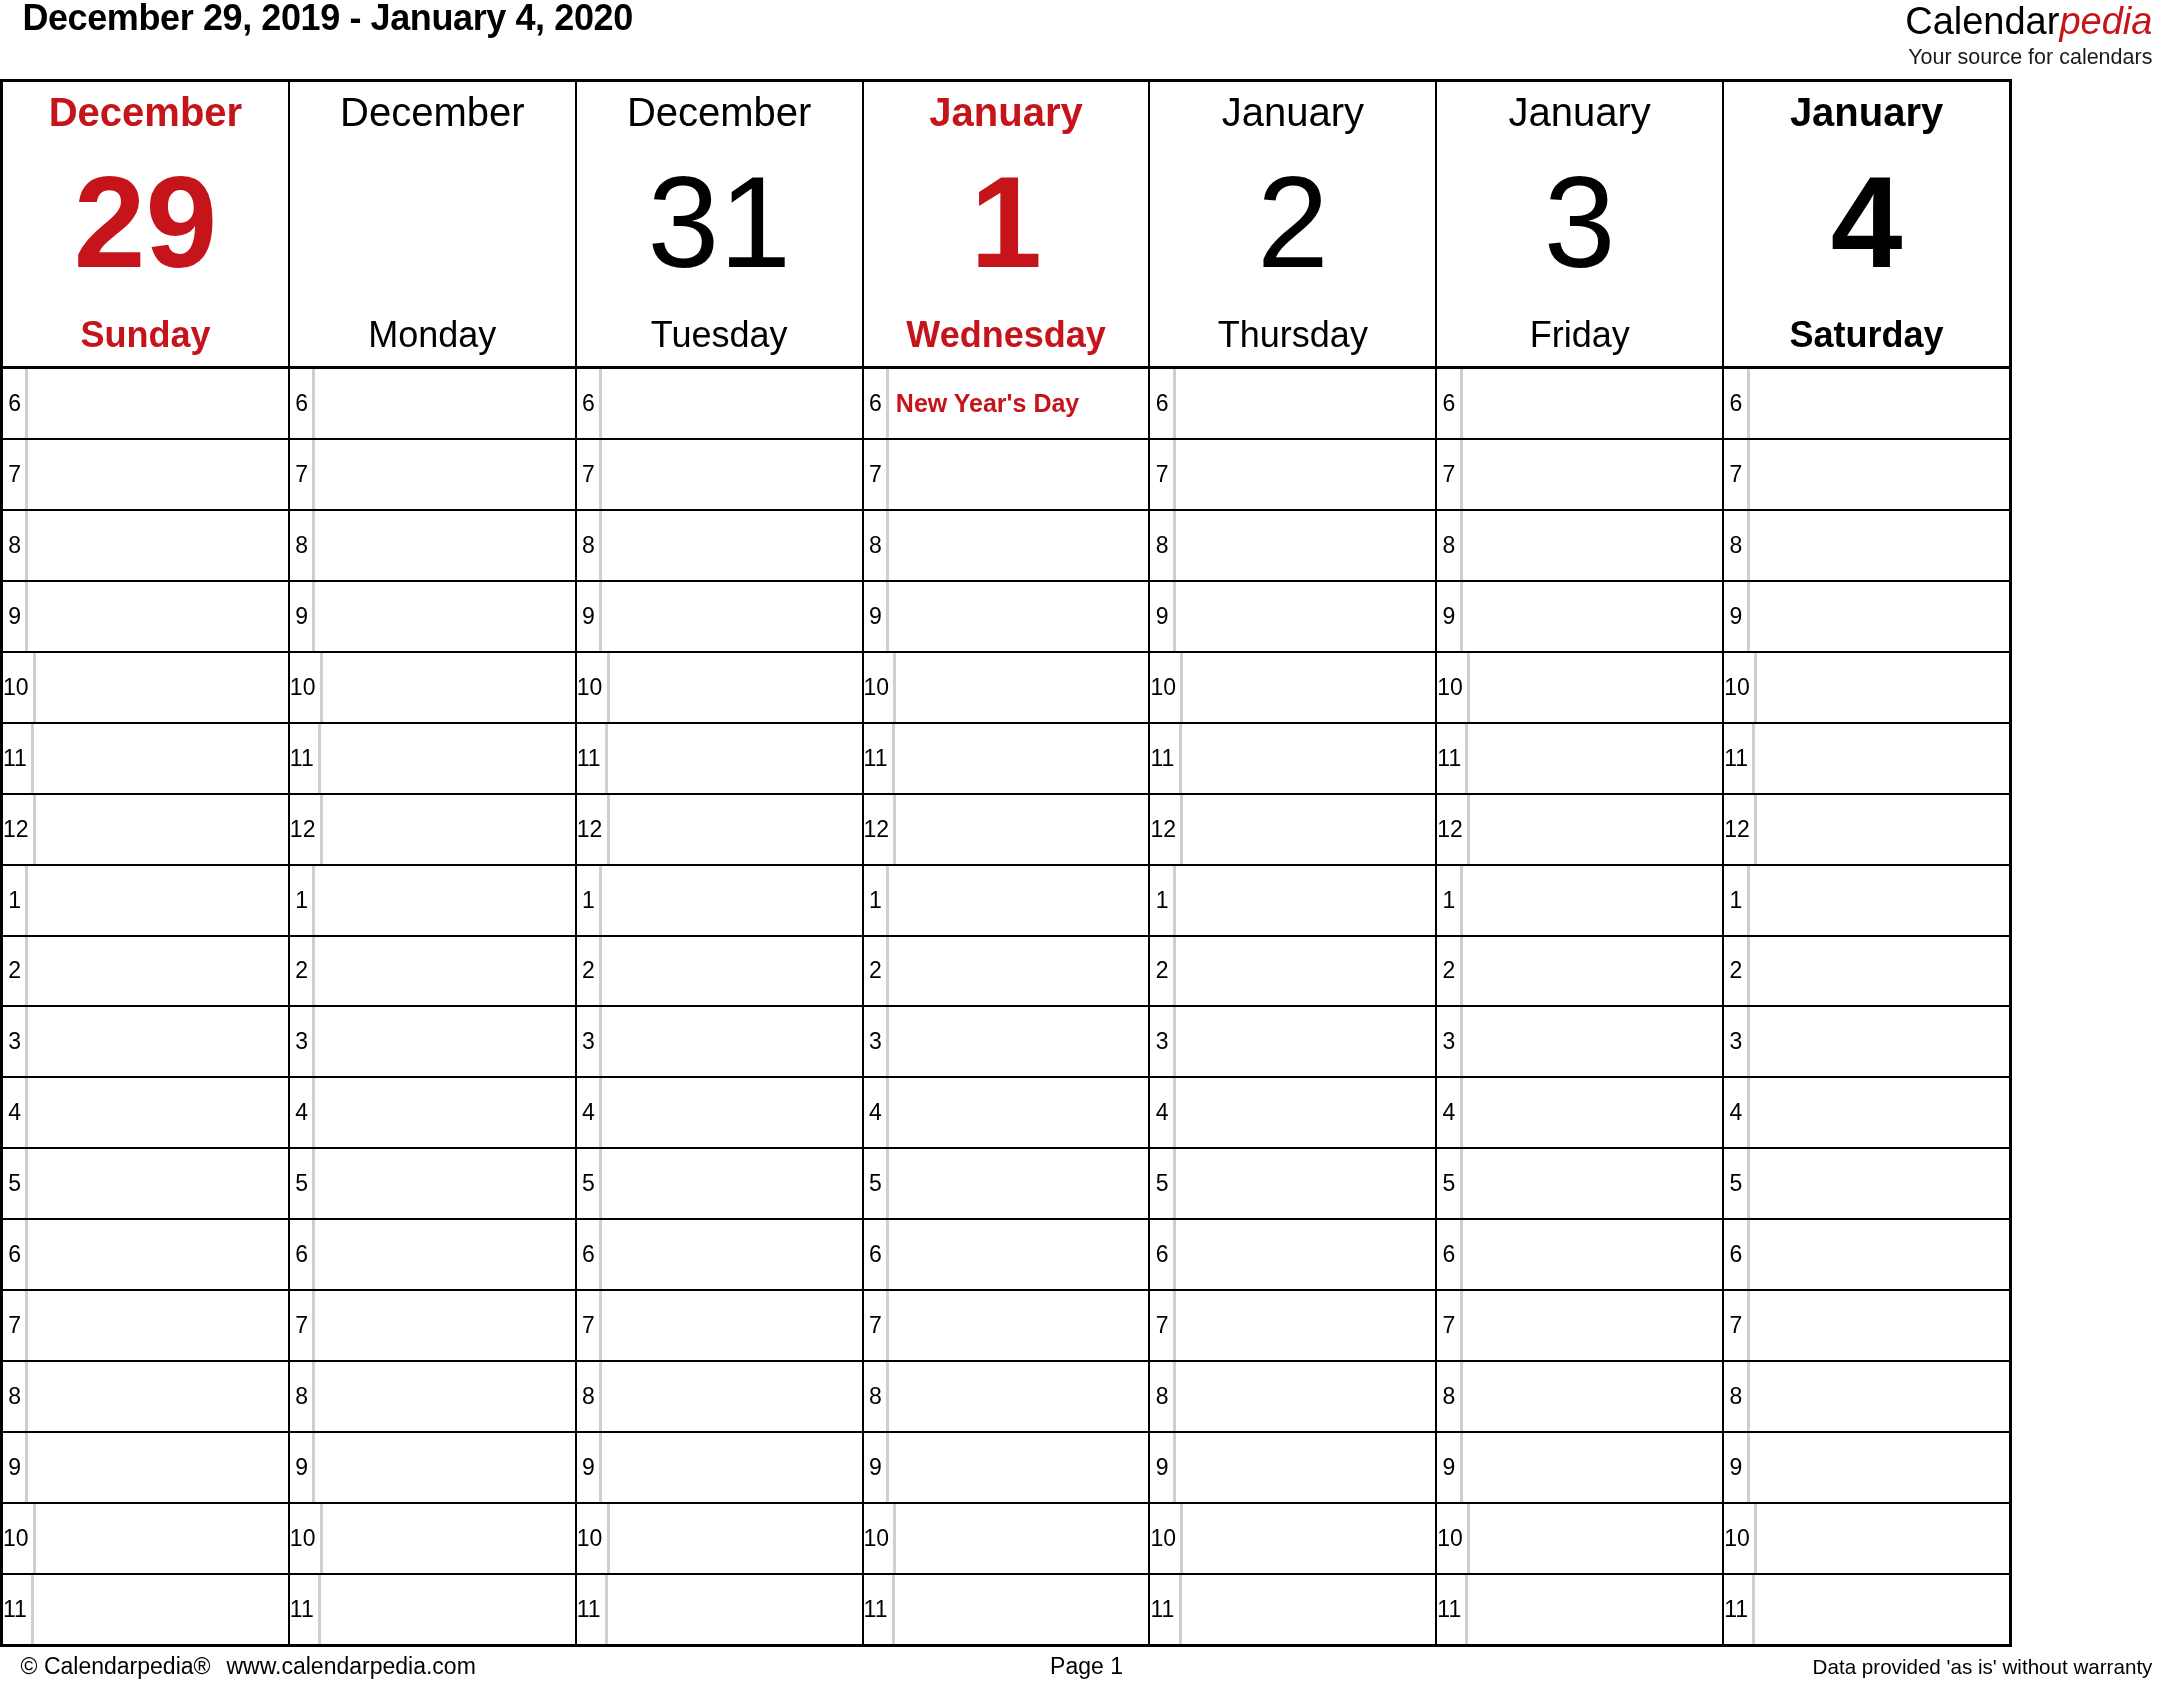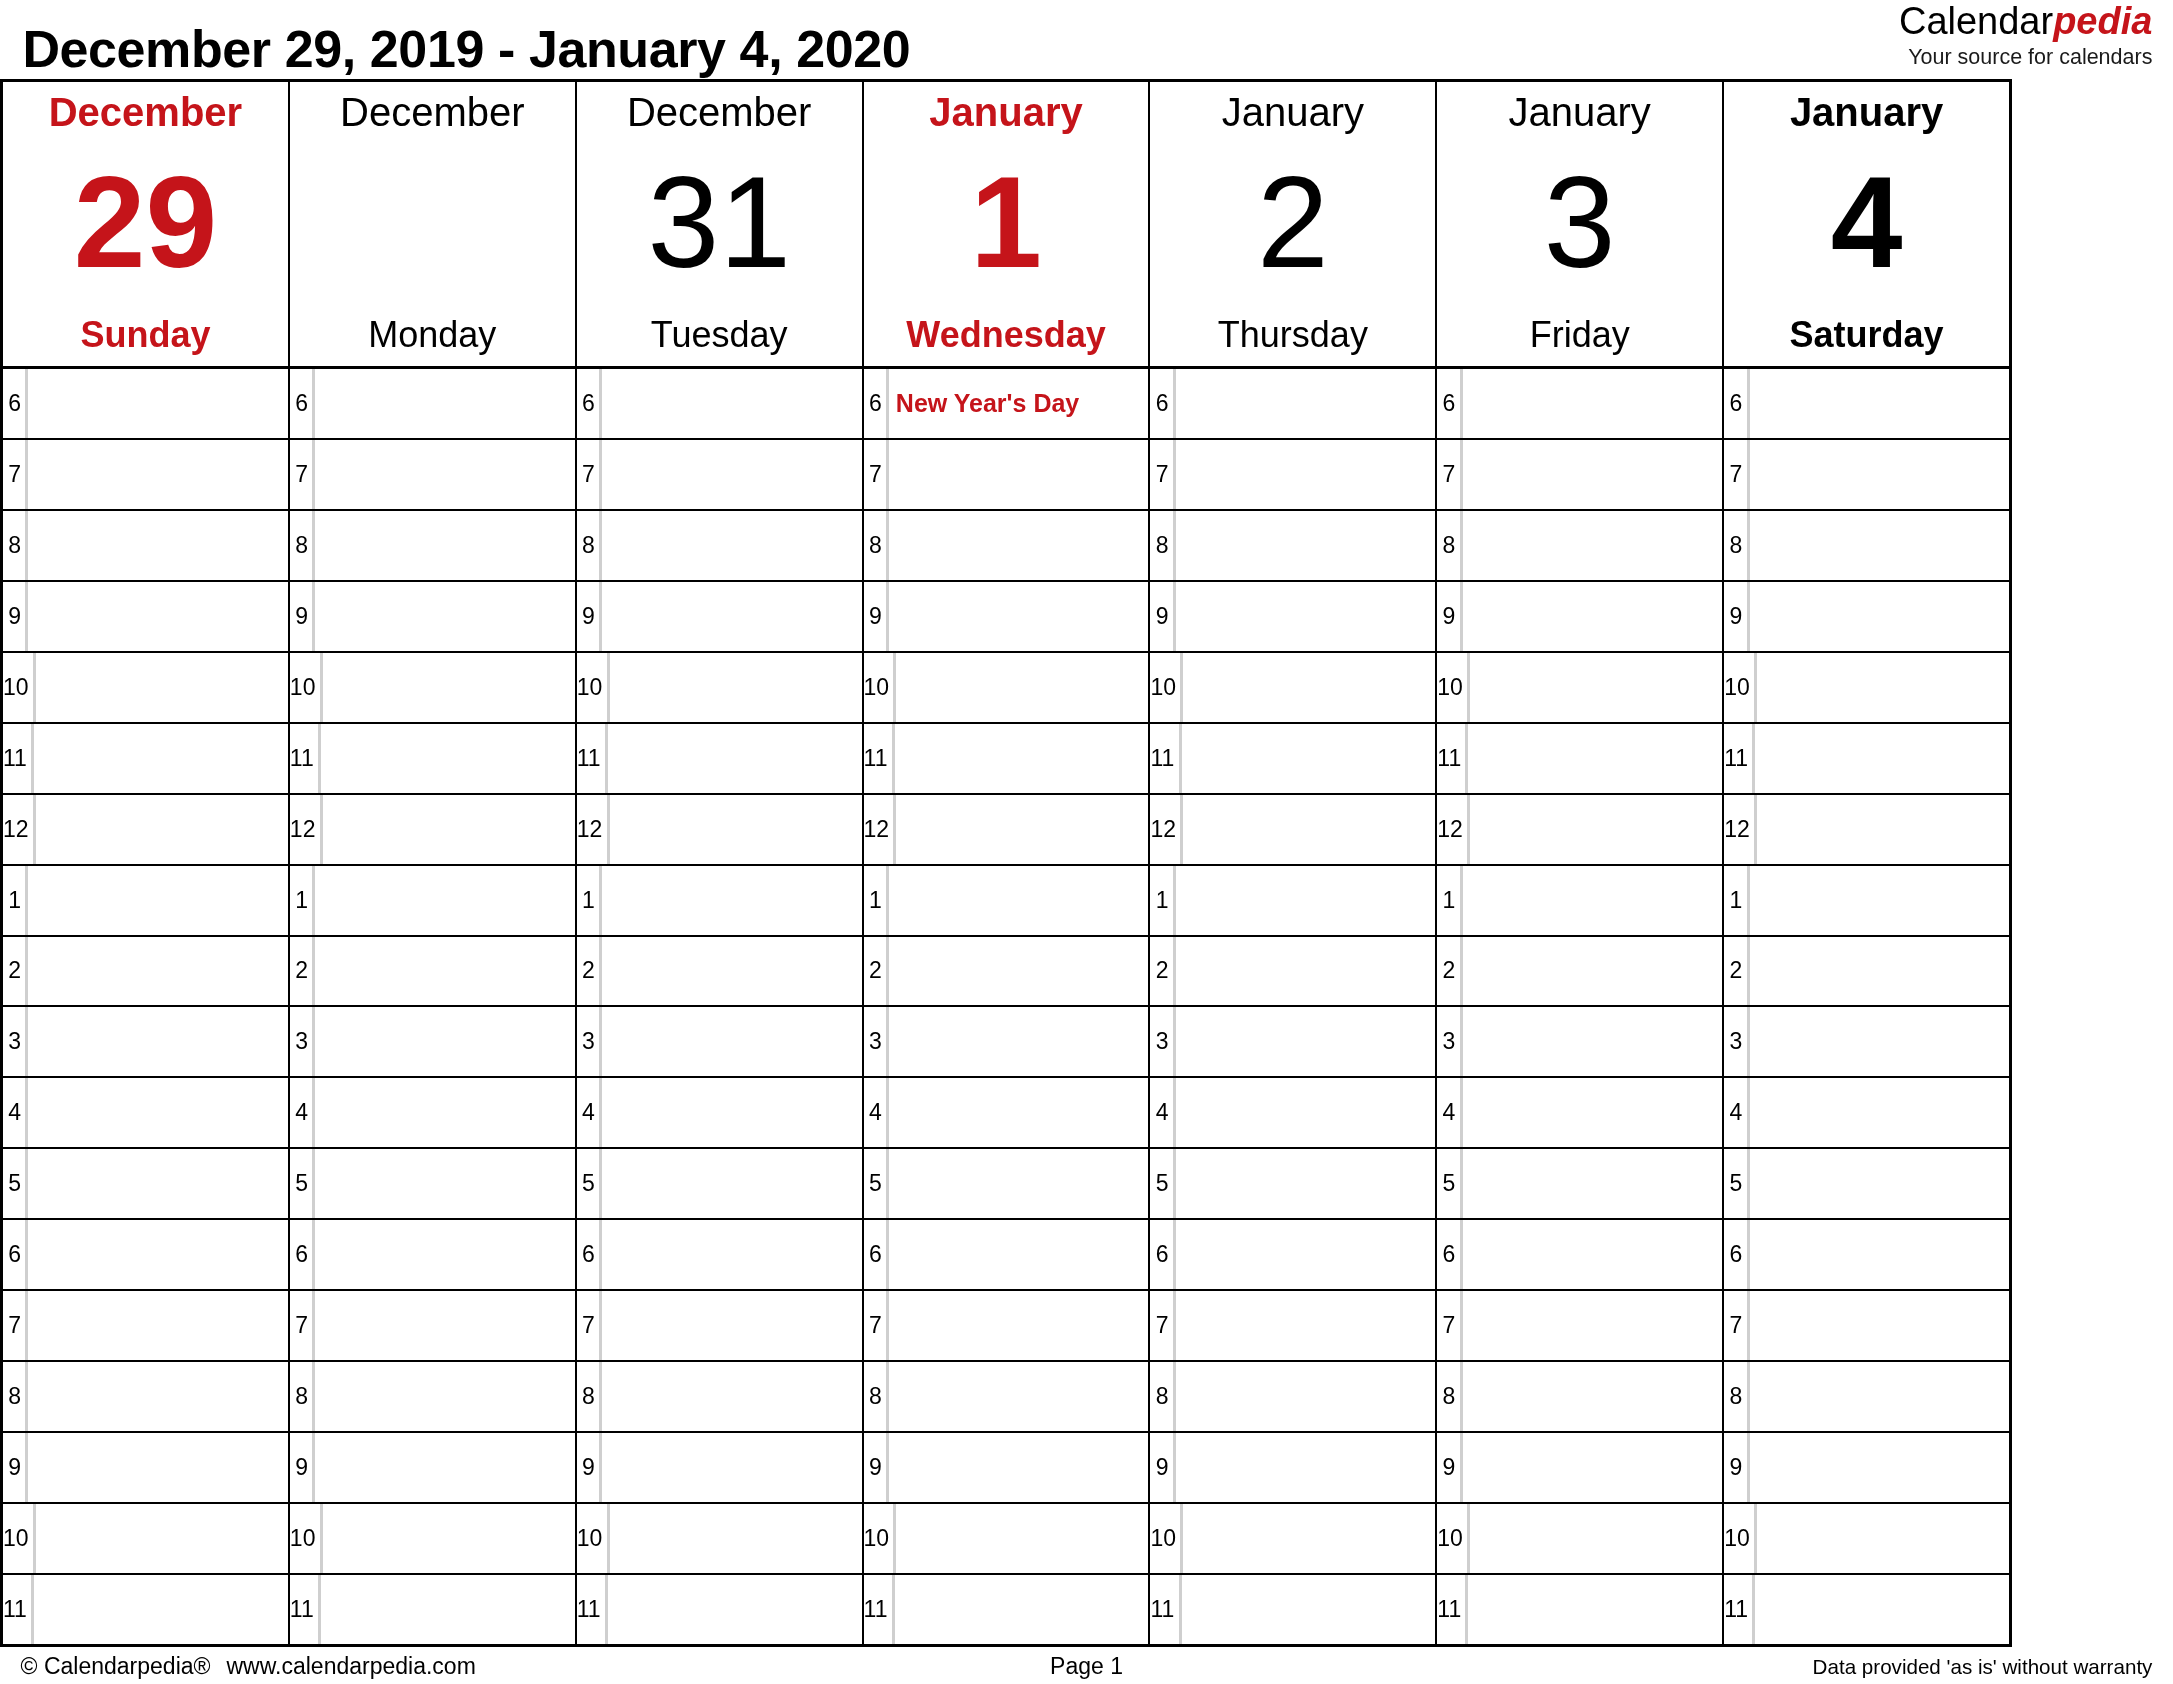--- a/index.html
+++ b/index.html
@@ -28,41 +28,41 @@
     position: absolute;
     left: 0;
     top: 0;
     width: 2173px;
     height: 79px;
     display: flex;
     align-items: flex-start;
     justify-content: space-between;
   }
   .title {
-    font-size: 52px;
+    font-size: 36px;
     font-weight: bold;
     letter-spacing: -0.4px;
     line-height: 1;
     padding-left: 22.4px;
-    padding-top: 23px;
+    padding-top: 0;
     white-space: nowrap;
   }
   .brandbox {
     text-align: right;
     padding-right: 20.6px;
     padding-top: 1.7px;
     line-height: 1;
   }
   .brandline {
     font-size: 38px;
     line-height: 1.05;
     white-space: nowrap;
   }
   .brand-a { color: #000000; font-weight: normal; }
-  .brand-b { color: #C5141A; font-weight: bold; font-style: italic; }
+  .brand-b { color: #C5141A; font-weight: normal; font-style: italic; }
   .brandsub {
     font-size: 21.5px;
     color: #1a1a1a;
     margin-top: 5.2px;
     white-space: nowrap;
   }
 
   
   .grid {
     position: absolute;

